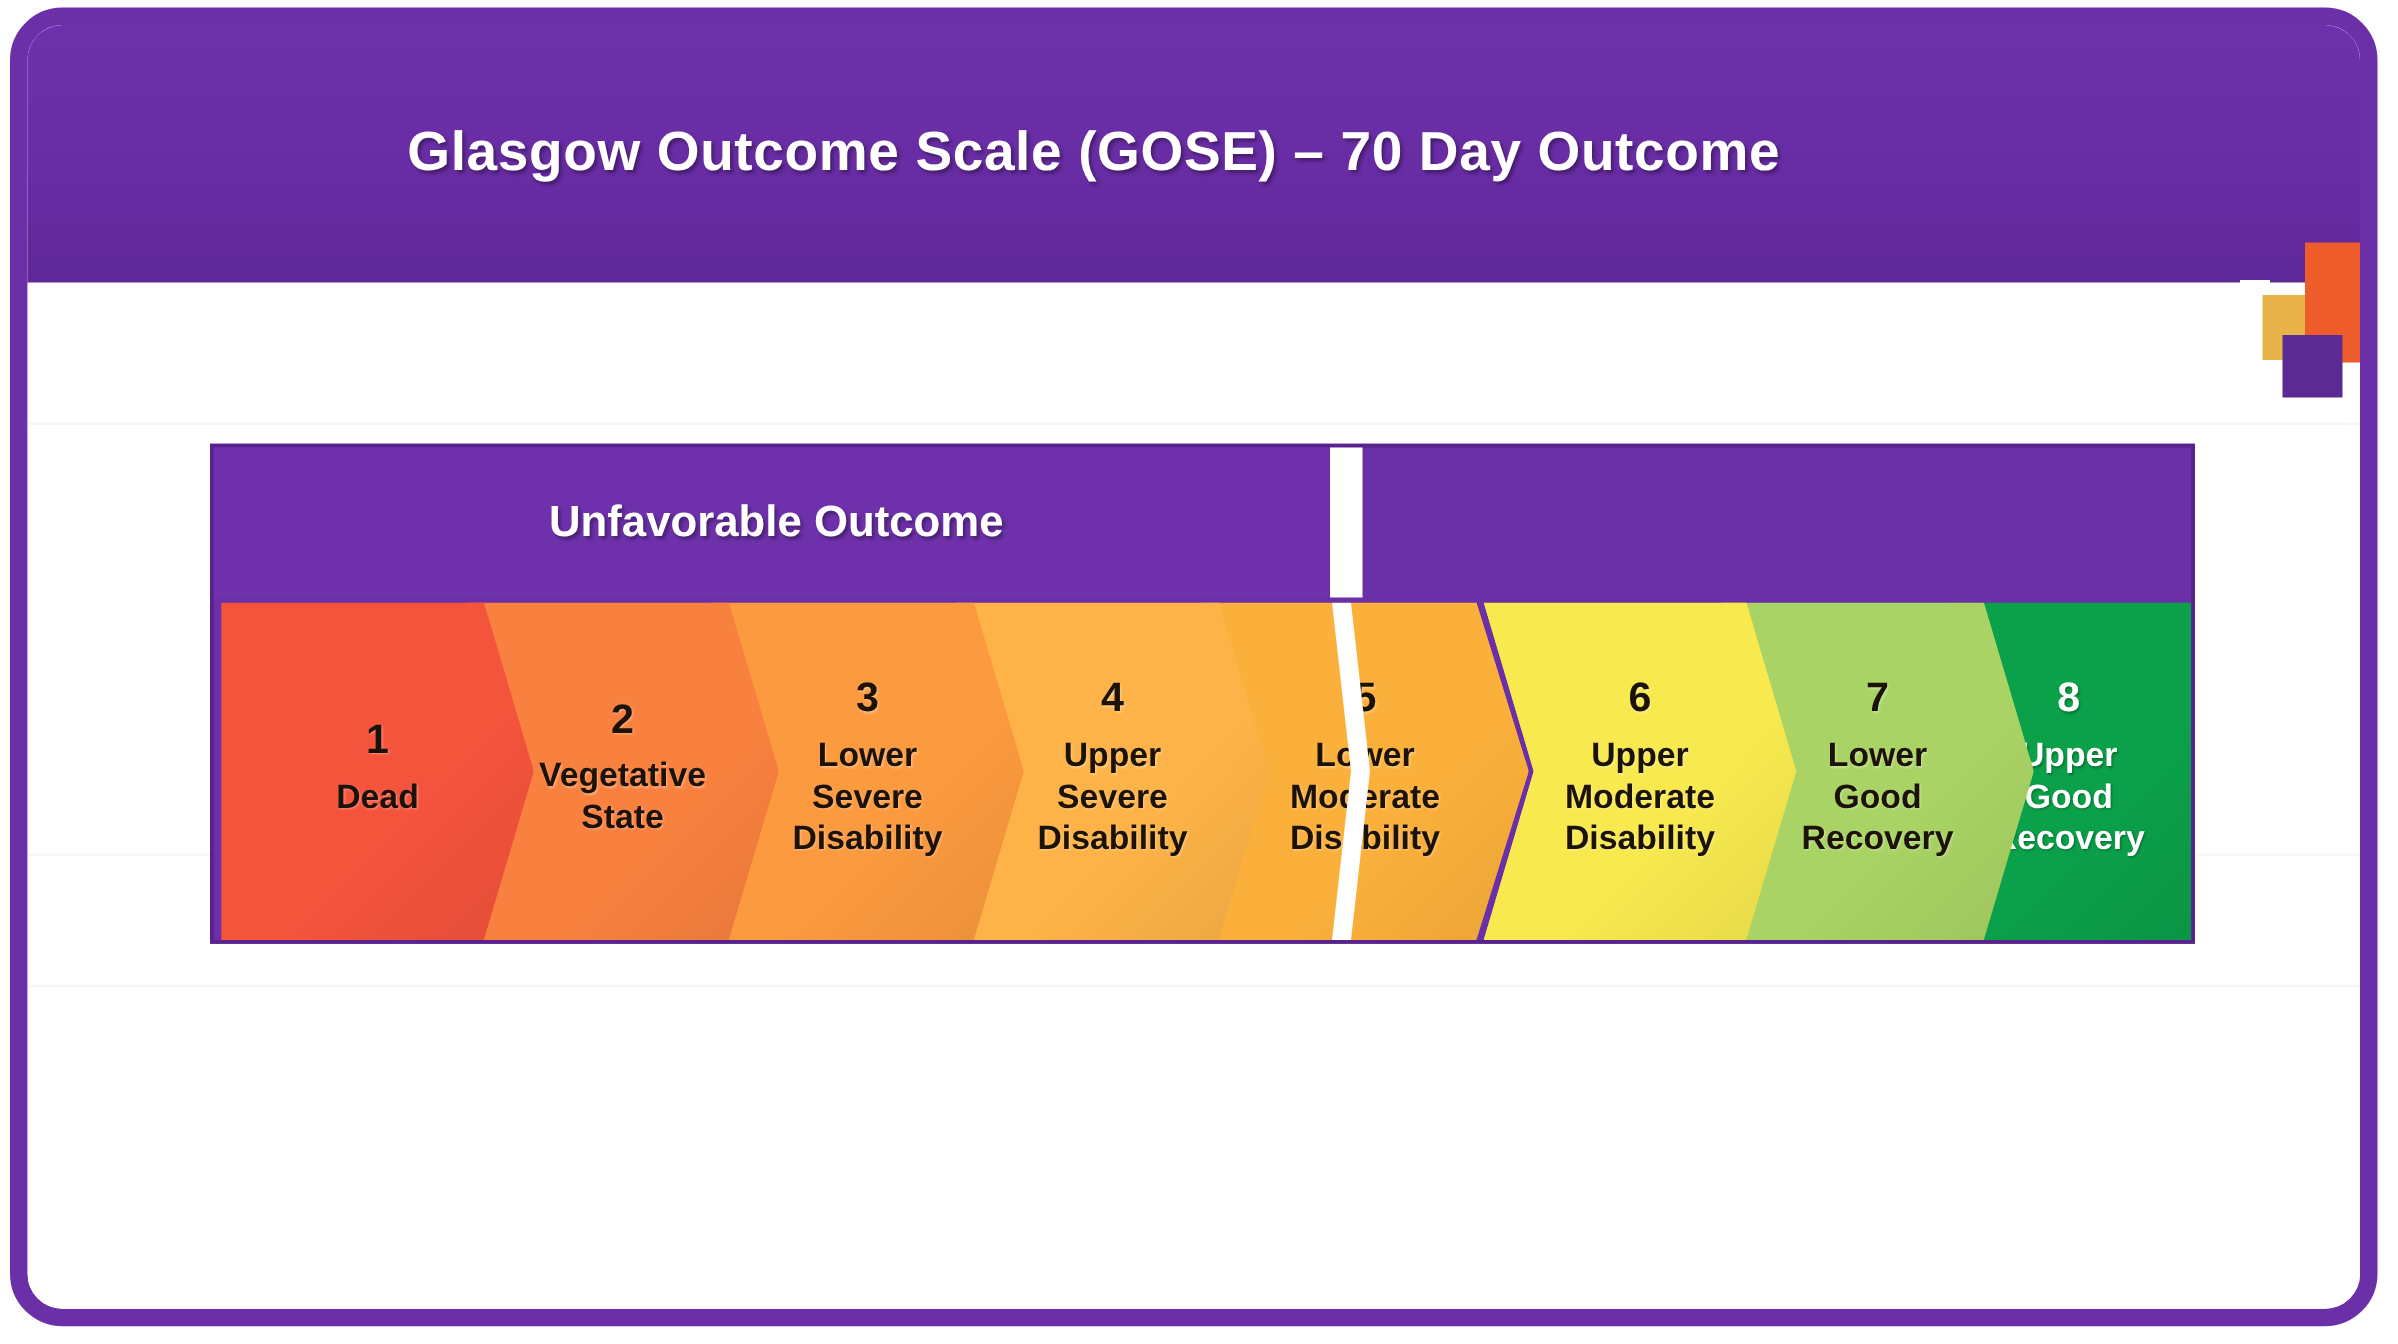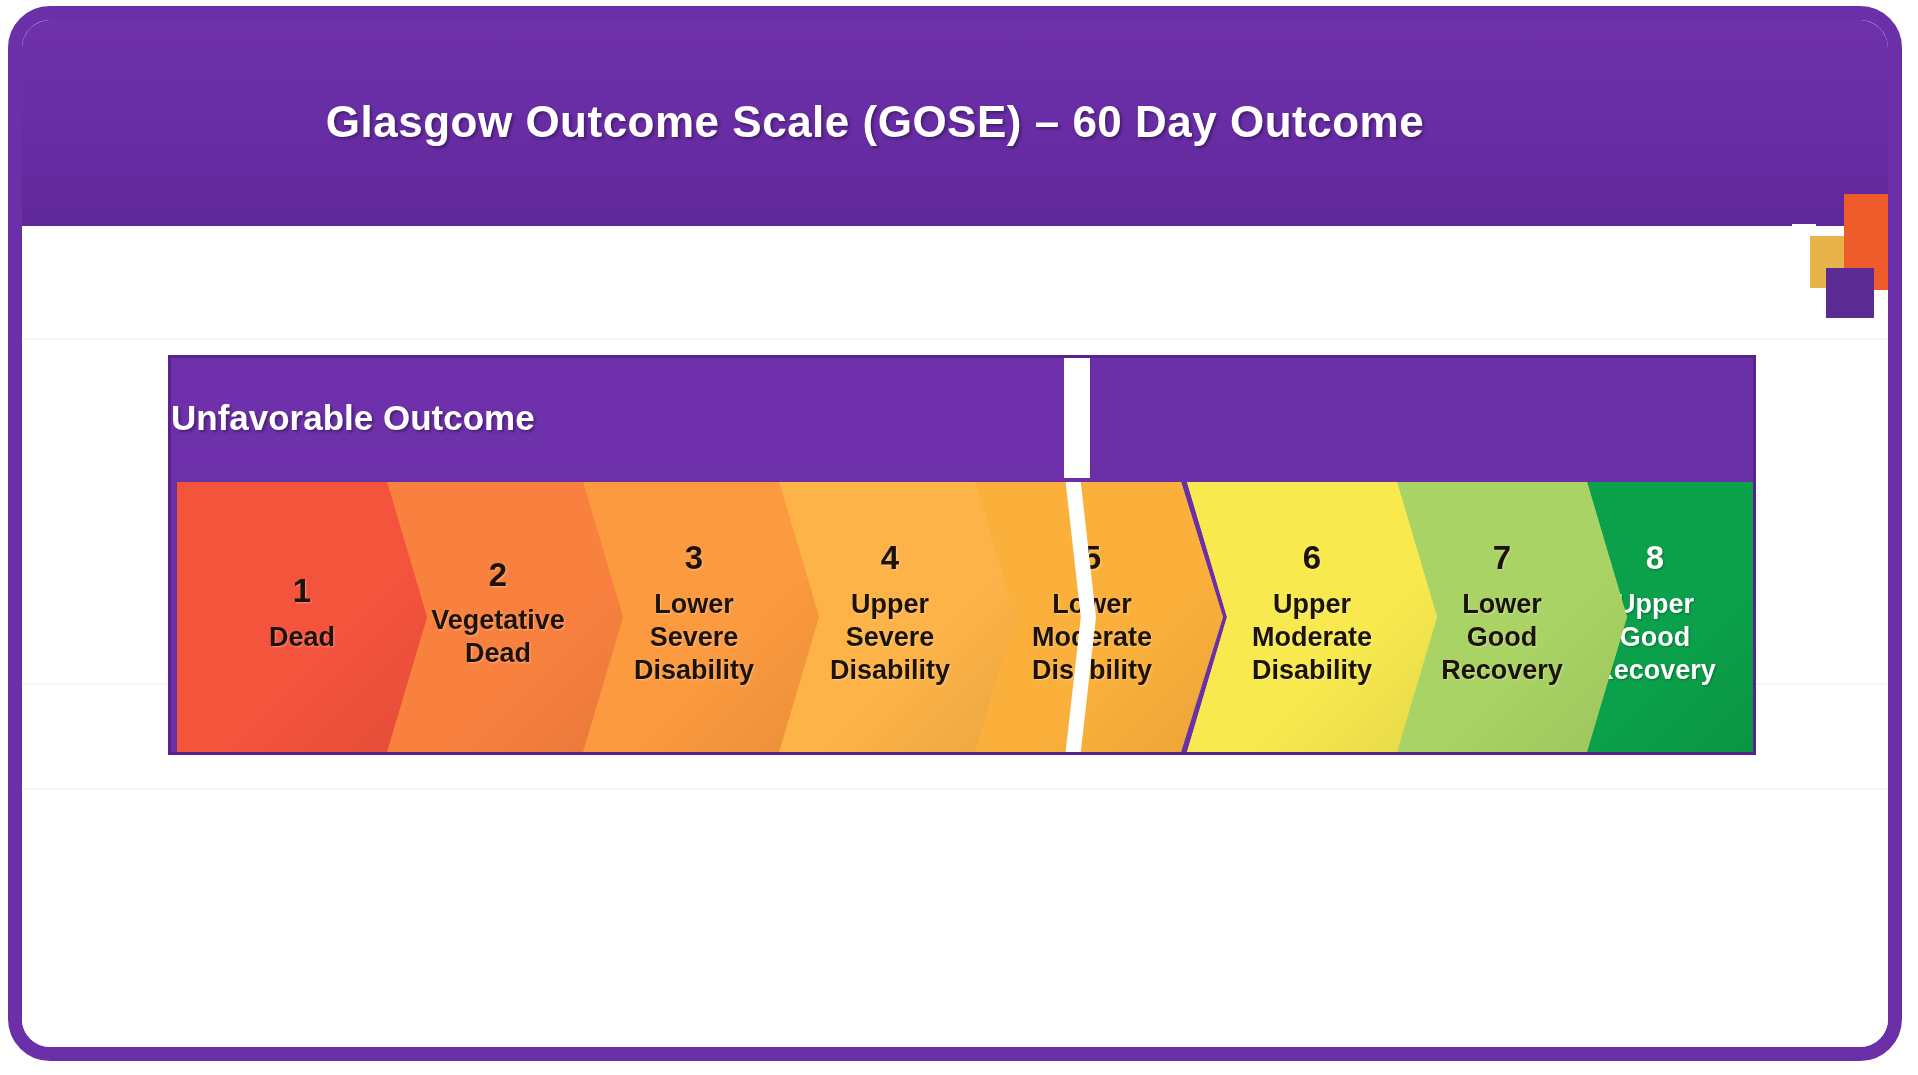--- a/index.html
+++ b/index.html
@@ -94,20 +94,21 @@
     left: 0; top: 0;
     width: 100%;
     height: 120px;
   }
   .group-band {
     position: absolute;
     top: 0;
     height: 120px;
     display: flex;
     align-items: center;
+    justify-content: center;
     background: #6e31ab;
   }
   .group-band.unfavorable { left: 0px;   width: 900px; }
   .group-band.favorable   { left: 916px; width: 666px; }
   .group-band-label {
     color: #ffffff;
     font-size: 35px;
     font-weight: bold;
     text-shadow: 2px 2px 3px rgba(0,0,0,0.35);
     white-space: nowrap;
@@ -184,21 +185,21 @@
     height: 2px;
     background: rgba(120,80,160,0.06);
   }
 </style>
 </head>
 <body>
 
 <div id="card">
 
   <div id="header-bar">
-    <div id="header-title">Glasgow Outcome Scale (GOSE) – 60 Day Outcome</div>
+    <div id="header-title">Glasgow Outcome Scale (GOSE) – 70 Day Outcome</div>
   </div>
 
   <div id="logo-mark">
     <div class="logo-sq logo-white-gap"></div>
     <div class="logo-sq orange"></div>
     <div class="logo-sq gold"></div>
     <div class="logo-sq purple"></div>
   </div>
 
   <div id="body-area">
@@ -218,21 +219,21 @@
 
       <div id="arrow-row">
 
       <div class="arrow dark-text first" style="left: 0px; width: 250px; background: linear-gradient(135deg, rgb(244, 83, 60) 0%, rgb(244, 83, 60) 62%, rgba(0, 0, 0, 0.07) 100%), rgb(244, 83, 60); z-index: 20;">
             <div class="arrow-num">1</div>
             <div class="arrow-label">Dead</div>
           </div>
           <div class="arrow dark-text" style="left: 196px; width: 250px; background: linear-gradient(135deg, rgb(249, 129, 63) 0%, rgb(249, 129, 63) 62%, rgba(0, 0, 0, 0.07) 100%), rgb(249, 129, 63); z-index: 19;">
             <div class="arrow-num">2</div>
             <div class="arrow-label">Vegetative
-Dead</div>
+State</div>
           </div>
           <div class="arrow dark-text" style="left: 392px; width: 250px; background: linear-gradient(135deg, rgb(251, 154, 63) 0%, rgb(251, 154, 63) 62%, rgba(0, 0, 0, 0.07) 100%), rgb(251, 154, 63); z-index: 18;">
             <div class="arrow-num">3</div>
             <div class="arrow-label">Lower
 Severe
 Disability</div>
           </div>
           <div class="arrow dark-text" style="left: 588px; width: 250px; background: linear-gradient(135deg, rgb(253, 179, 71) 0%, rgb(253, 179, 71) 62%, rgba(0, 0, 0, 0.07) 100%), rgb(253, 179, 71); z-index: 17;">
             <div class="arrow-num">4</div>
             <div class="arrow-label">Upper

